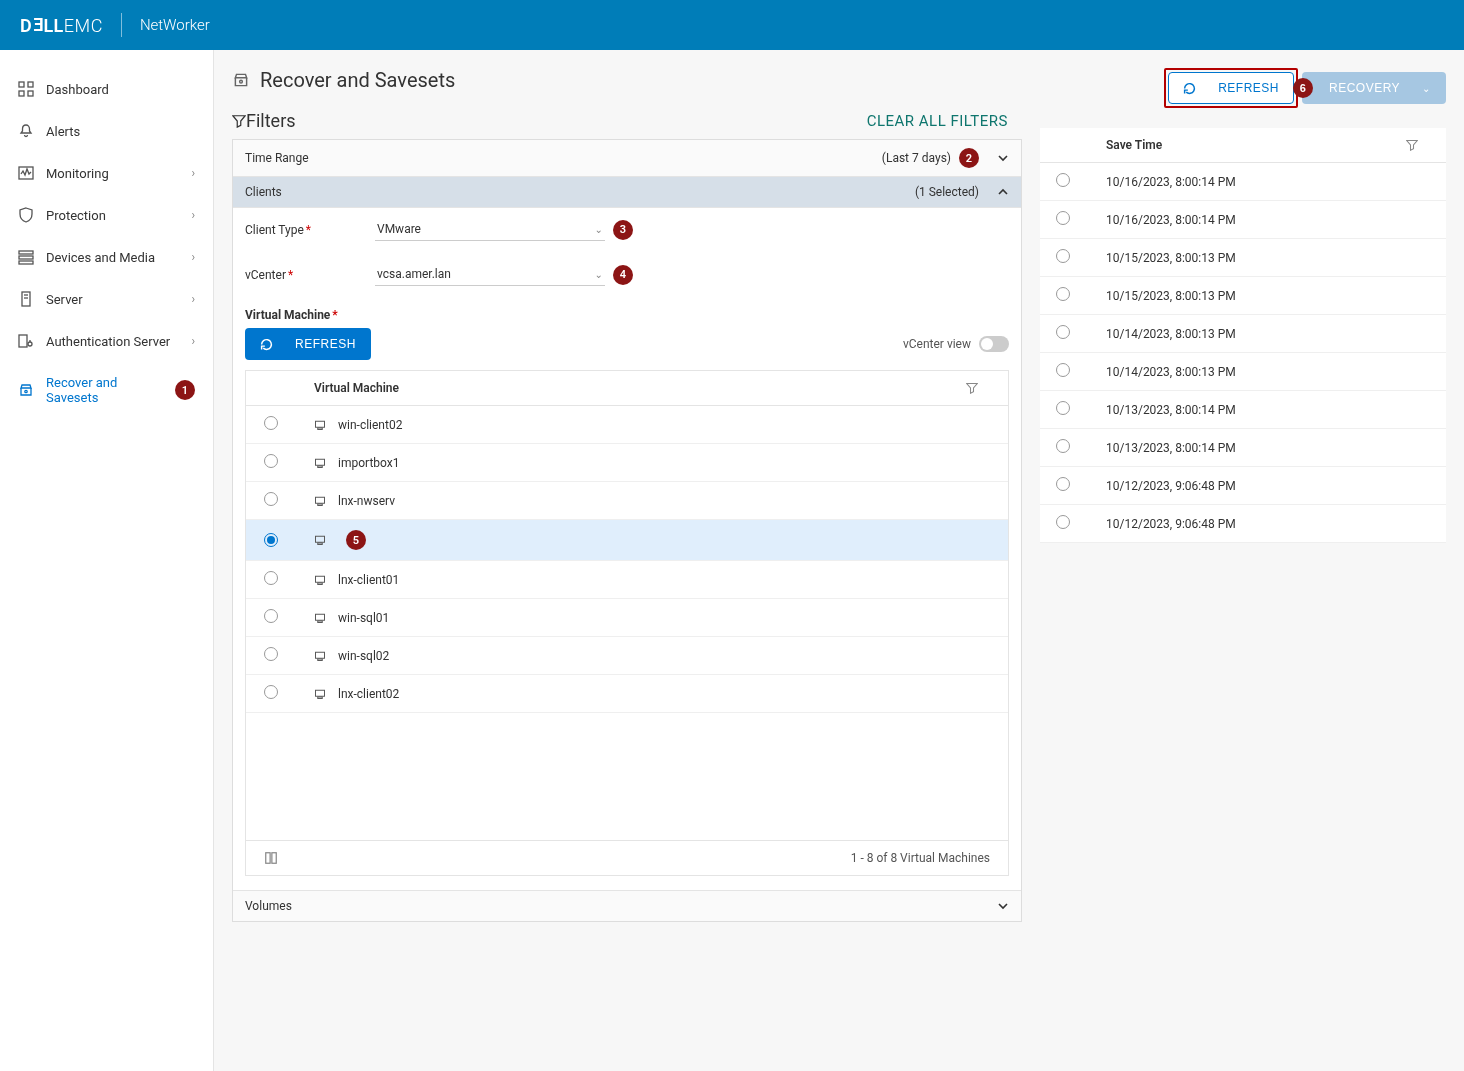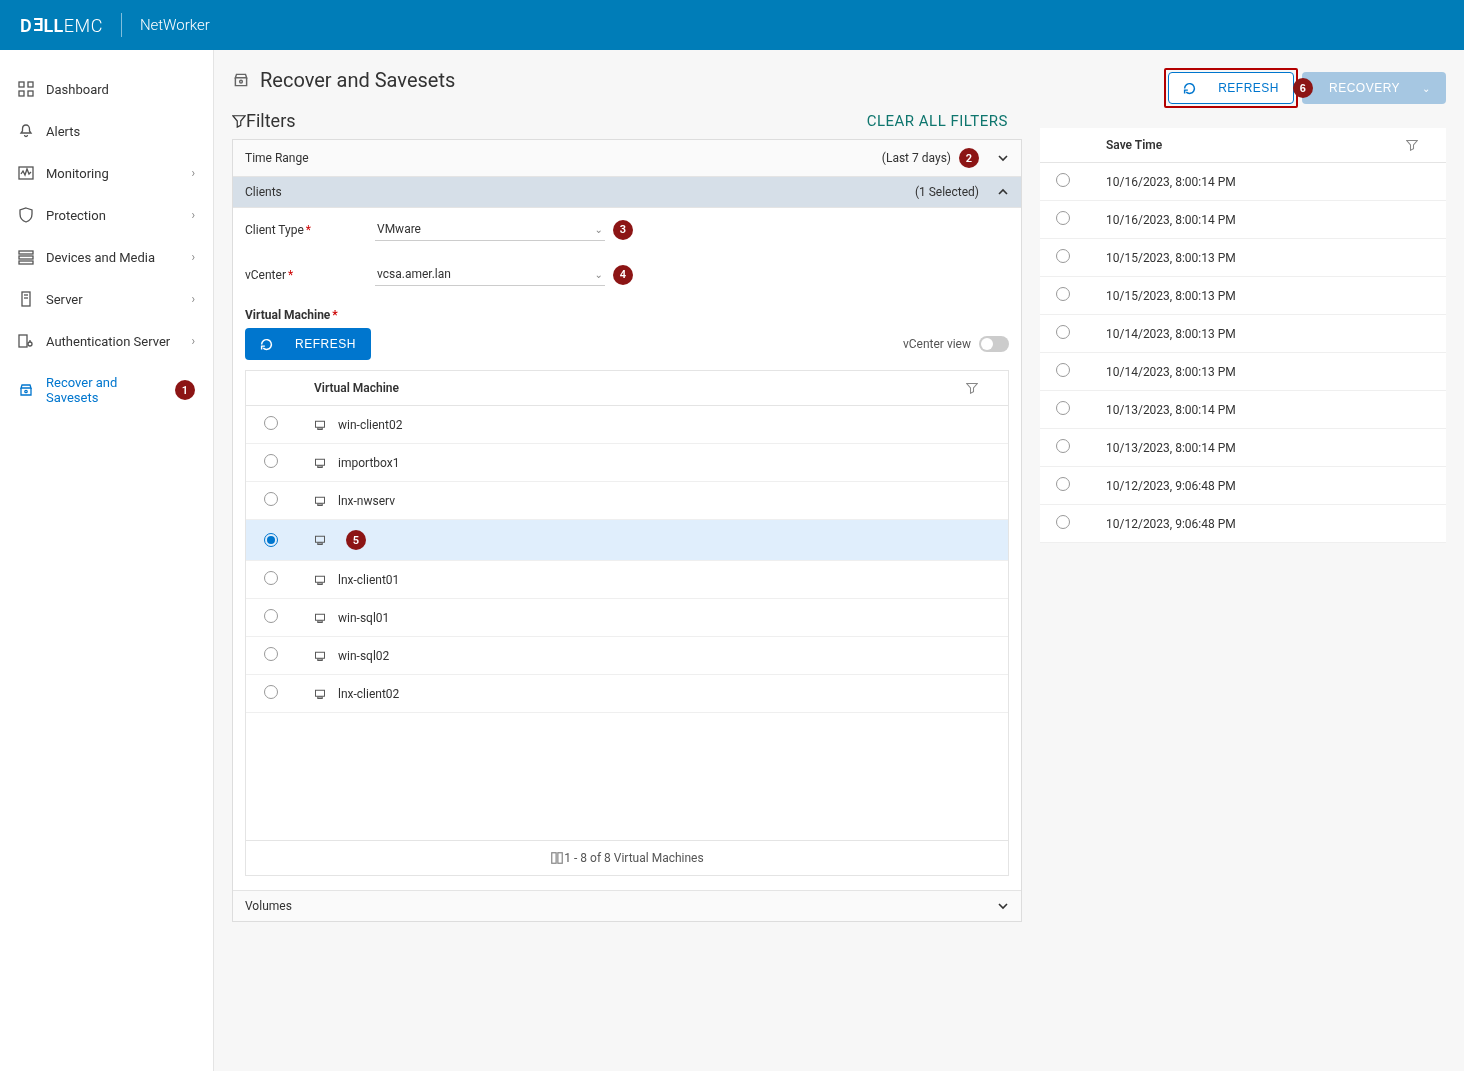--- a/index.html
+++ b/index.html
@@ -174,21 +174,21 @@
   .vm-row .name-col { flex: 1; }
   .radio {
     width: 14px; height: 14px; border: 1.5px solid #999; border-radius: 50%;
     display: inline-flex; align-items: center; justify-content: center;
   }
   .radio.on { border-color: #0076ce; }
   .radio.on::after {
     content: ""; width: 8px; height: 8px; background: #0076ce; border-radius: 50%;
   }
   .vm-tfoot {
-    display: flex; align-items: center; justify-content: center;
+    display: flex; align-items: center; justify-content: space-between;
     padding: 10px 18px; border-top: 1px solid #e4e4e4; font-size: 12px; color: #555; margin-top: 48px;
   }
   .cols-icon { color: #888; }
 
   
   .top-actions {
     display: flex; justify-content: flex-end; gap: 4px; align-items: center;
     margin-bottom: 20px;
   }
   .save-table {

